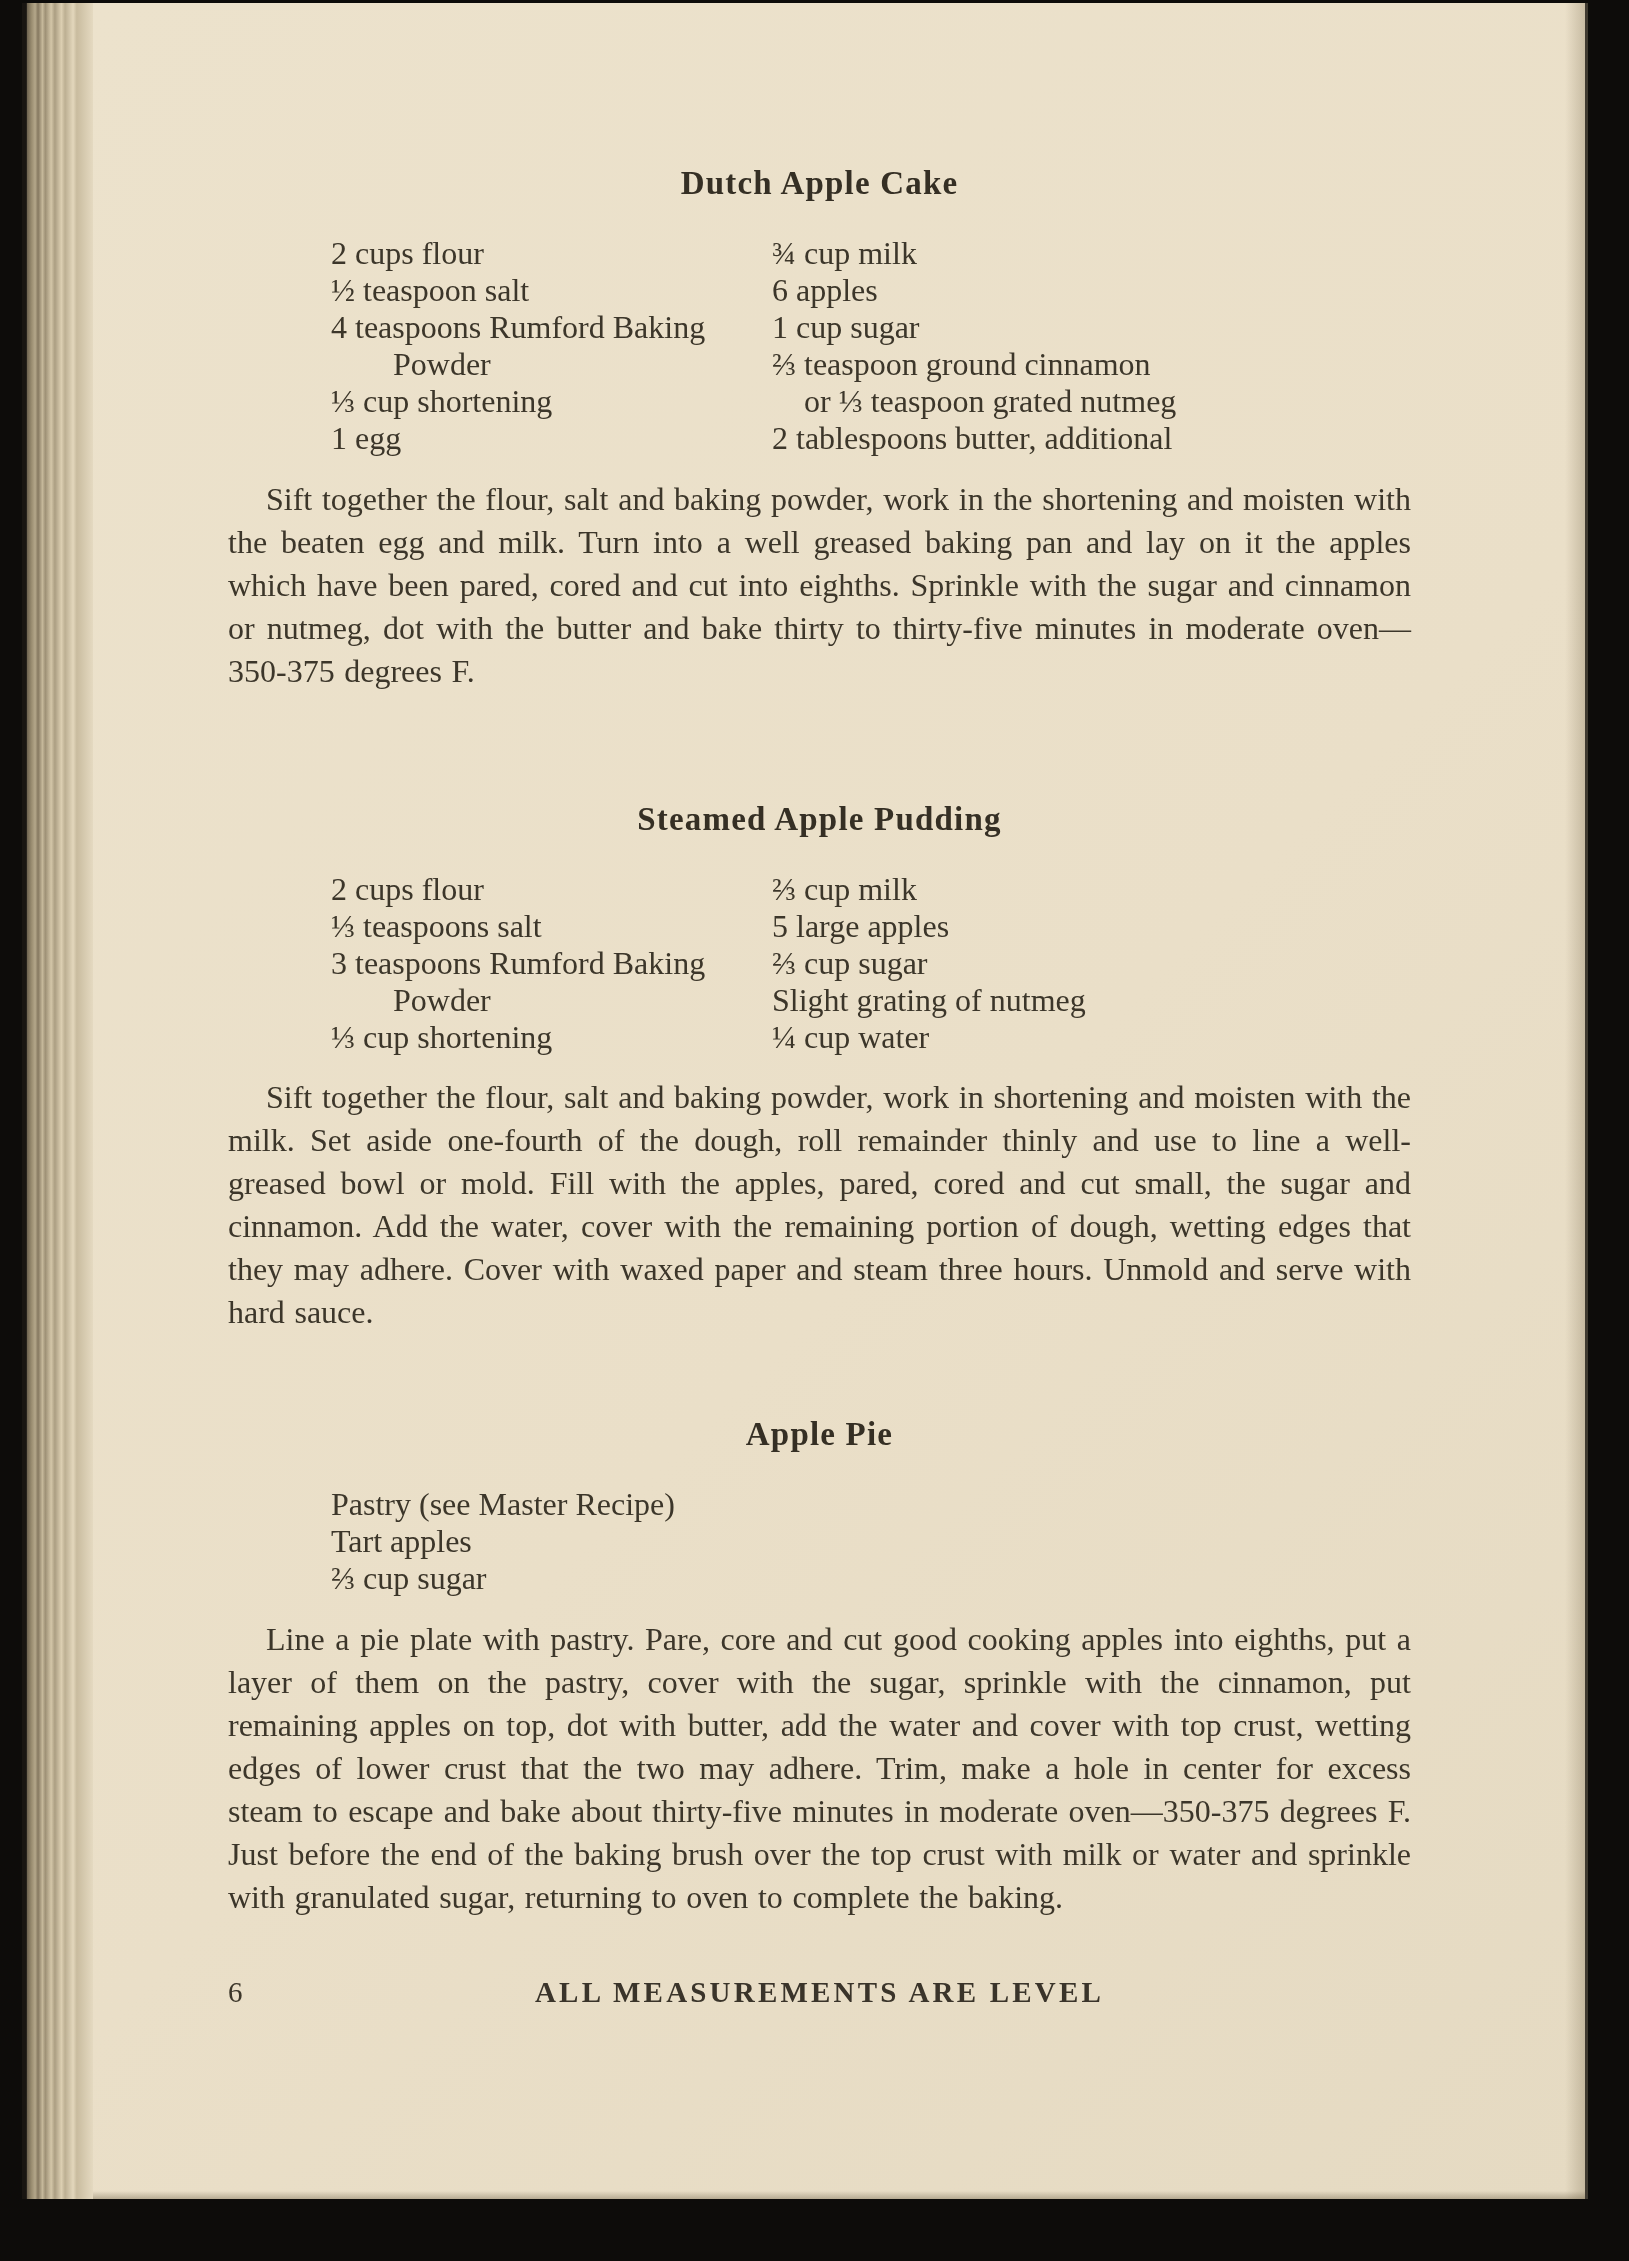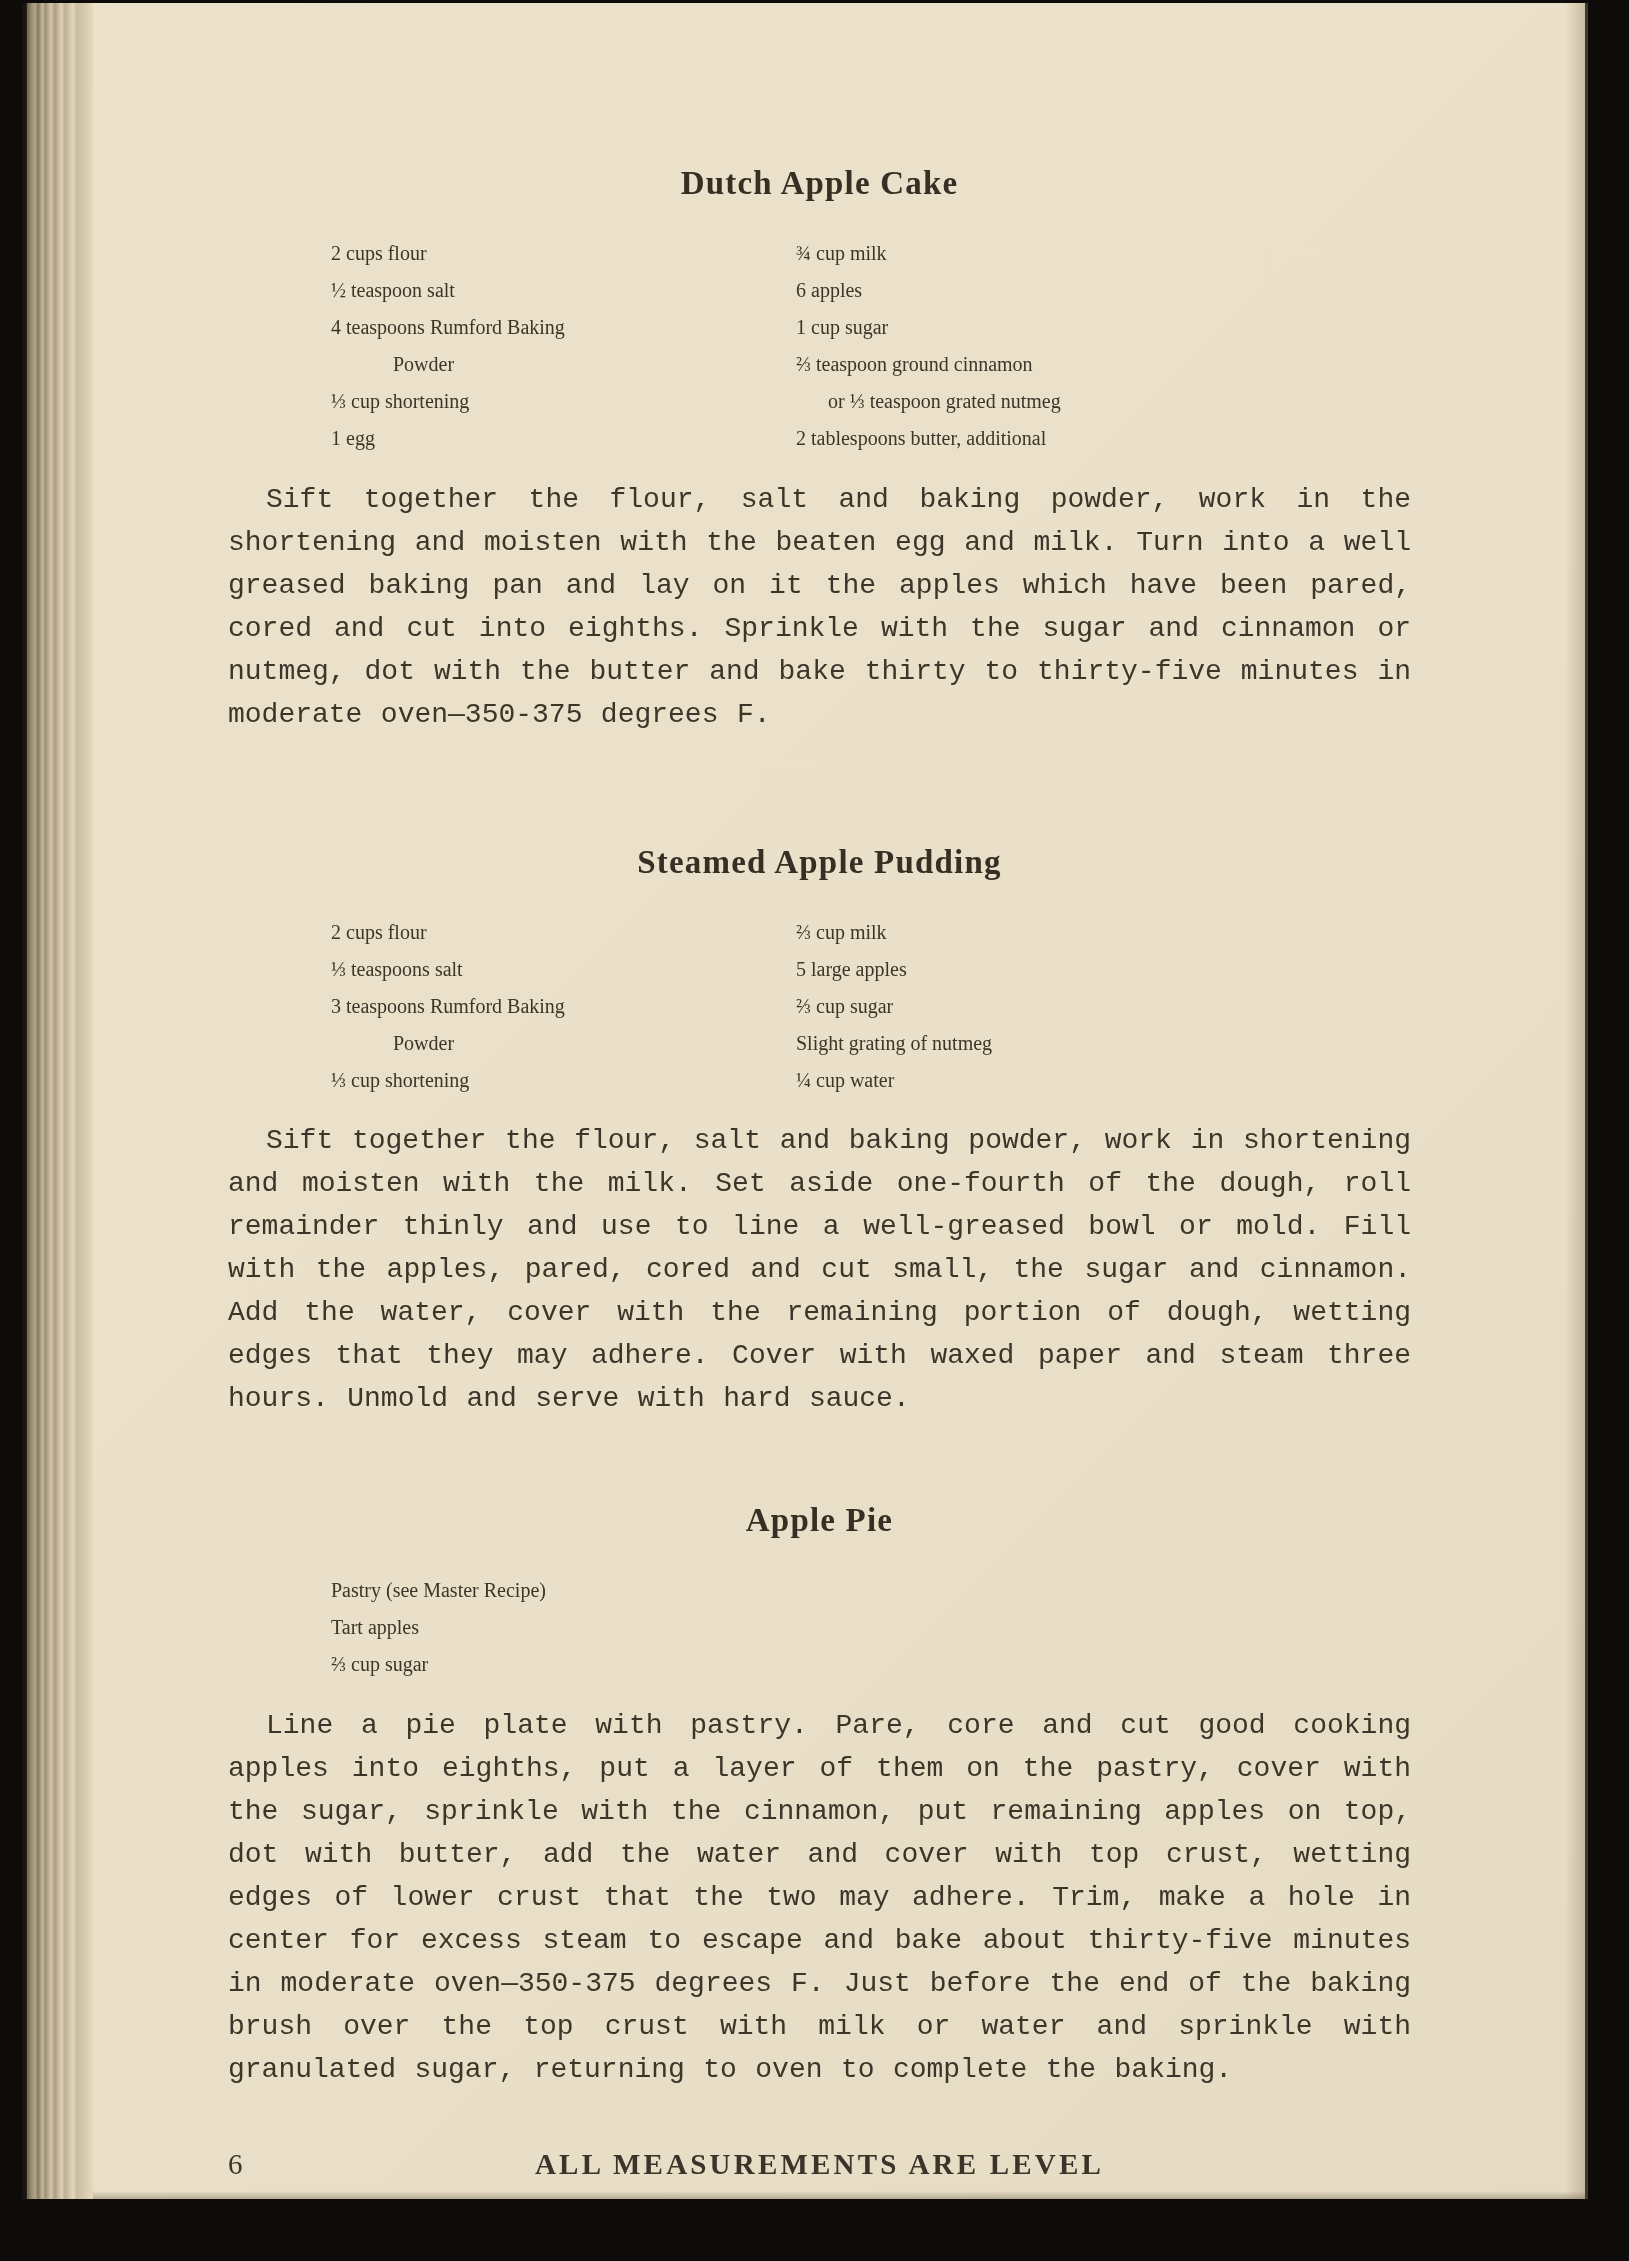--- a/index.html
+++ b/index.html
@@ -76,23 +76,22 @@
     font-weight: bold;
     letter-spacing: 1.2px;
     color: #352f24;
   }
   .recipe-title.first { margin-top: 162px; }
   .recipe-title.second { margin-top: 108px; }
   .recipe-title.third { margin-top: 82px; }
   .ing-cols {
     display: flex;
     margin-top: 33px;
-    font-size: 20px;
+    font-size: 32px;
     line-height: 37px;
-    gap: 24px;
   }
   .ing-left {
     width: 544px;
     margin: 0;
     padding: 0 0 0 103px;
     list-style: none;
     box-sizing: border-box;
   }
   .ing-right {
     flex: 1;
@@ -101,27 +100,26 @@
     list-style: none;
     font-family: Liberation Serif, serif;
   }
   .ing-left li, .ing-right li {
     white-space: nowrap;
   }
   li.cont { padding-left: 62px; }
   li.cont-sm { padding-left: 32px; }
   .instructions {
     margin: 20.5px 0 0 0;
-    font-size: 28px;
+    font-size: 32px;
     line-height: 43px;
     text-align: justify;
     text-indent: 38px;
     word-spacing: 1.6px;
     color: #3c362a;
-    font-family: Liberation Mono, monospace;
   }
   .page-footer {
     position: relative;
     margin-top: 57px;
     height: 43px;
     font-size: 29px;
   }
   .page-number {
     position: absolute;
     left: 0;

